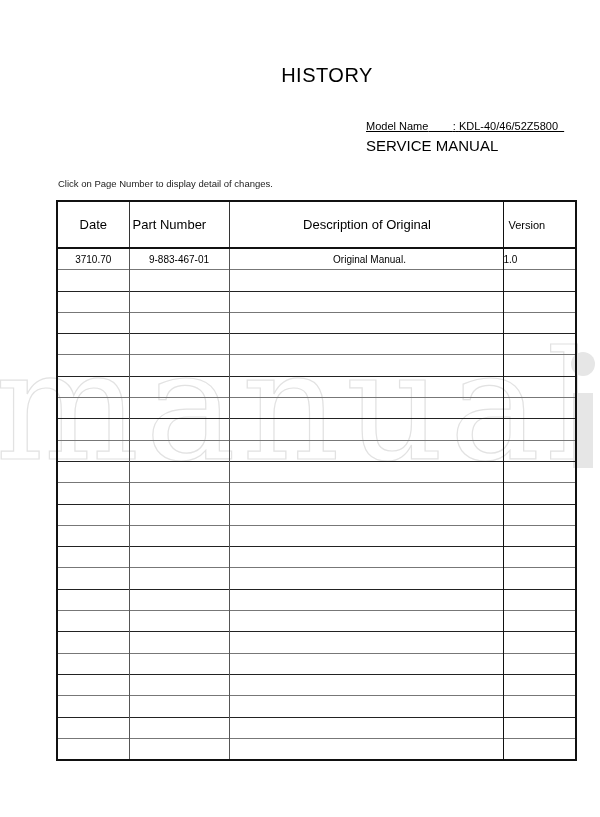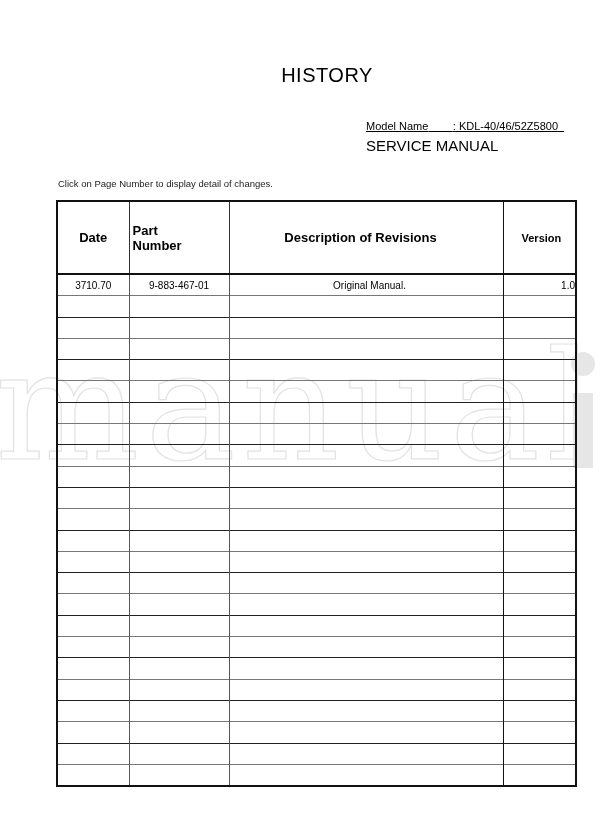--- a/index.html
+++ b/index.html
@@ -3,29 +3,29 @@
 <meta charset="utf-8">
 <style>
   html, body { margin:0; padding:0; background:#fff; }
   body { width:600px; height:817px; position:relative; overflow:hidden; font-family:"Liberation Sans", sans-serif; color:#000; }
   .title { position:absolute; left:16px; width:600px; top:64px; text-align:center; font-size:20px; letter-spacing:0.5px; padding-left:22px; box-sizing:border-box; }
   .model { position:absolute; left:366px; top:120px; font-size:11px; }
   .model .u { text-decoration:underline; white-space:pre;margin-top:45px; }
   .sm { position:absolute; left:366px; top:137px; font-size:15px; }
   .instr { position:absolute; left:58px; top:178px; font-size:9.5px; color:#222; }
   table.hist { position:absolute; left:56px; top:200px; width:519px; border-collapse:collapse; border:2px solid #111; table-layout:fixed; }
-  table.hist th { height:35px; font-weight:bold; font-size:13px; border-left:1px solid #333; border-bottom:2px solid #111; padding:18px; }
+  table.hist th { height:35px; font-weight:normal; font-size:13px; border-left:1px solid #333; border-bottom:2px solid #111; padding:5px; }
   table.hist td { height:20.3px; font-size:10px; border-left:1px solid #555; border-top:1px solid #777; padding:0; }
   table.hist tr.dark td { border-top:1.5px solid #222; }
   table.hist th:first-child, table.hist td:first-child { border-left:none; }
   table.hist th:nth-child(4), table.hist td:nth-child(4) { border-left:1.5px solid #111; }
   .c-date { text-align:center; }
   .c-part { text-align:center; }
   .c-desc { text-align:center; padding-left:7px !important; }
-  .c-ver { text-align:right; }
+  .c-ver { text-align:left; }
   th.c-part { text-align:left; padding-left:3px !important; }
   .wm { position:absolute; left:-5px; top:318px; font-family:"DejaVu Serif", serif; font-size:152px; letter-spacing:6px; color:transparent; -webkit-text-stroke:1.2px #e2e2e2; pointer-events:none; }
   .wm-dot { position:absolute; left:571px; top:352px; width:24px; height:24px; border-radius:50%; background:#e6e6e6; }
   .wm-bar { position:absolute; left:573px; top:393px; width:20px; height:75px; background:#e6e6e6; }
 </style>
 </head>
 <body>
 
 <div class="wm">manual</div>
 <div class="wm-dot"></div>
@@ -44,21 +44,21 @@
   <colgroup>
     <col style="width:72px">
       <col style="width:100px">
       <col style="width:274px">
       <col style="width:73px">
   </colgroup>
   <thead>
     <tr>
       <th class="c-date">Date</th>
       <th class="c-part">Part Number</th>
-      <th class="c-desc" style="text-align:center">Description of Revisions</th>
+      <th class="c-desc" style="text-align:center">Description of Original</th>
       <th class="c-ver" style="font-size:11px">Version</th>
     </tr>
   </thead>
   <tbody id="tbody">
       <tr class="dark">
         <td class="c-date">3710.70</td>
         <td class="c-part">9-883-467-01</td>
         <td class="c-desc">Original Manual.</td>
         <td class="c-ver">1.0</td>
       </tr>

